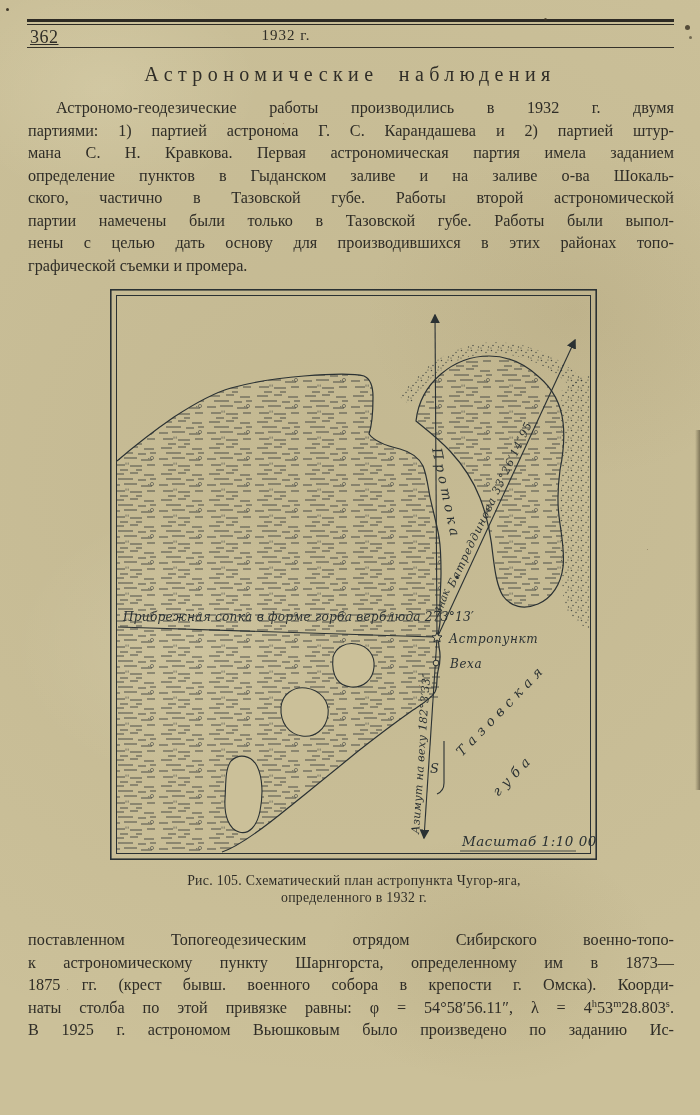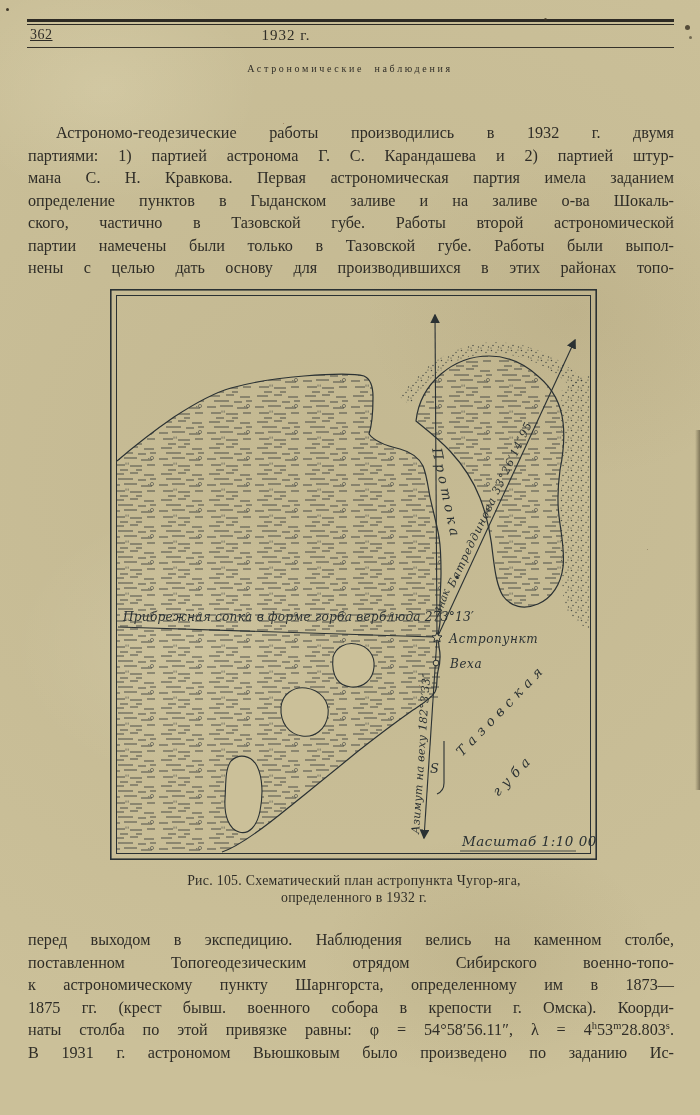--- a/index.html
+++ b/index.html
@@ -12,26 +12,26 @@
       radial-gradient(260px 200px at 28% 58%, rgba(255,252,230,.12), transparent 70%),
       radial-gradient(240px 180px at 70% 86%, rgba(110,95,55,.10), transparent 70%),
       radial-gradient(900px 800px at 50% 42%, rgba(95,84,48,.07), transparent 78%);
     font-family:"Liberation Serif","DejaVu Serif",serif;
     color:#2f2d27;
   }
   .abs{position:absolute;}
   
   .top-rule{left:27px;width:647px;top:19px;height:2px;border-top:3px solid #2e2b24;border-bottom:1.5px solid #2e2b24;}
   .under-rule{left:27px;width:647px;top:47px;height:0;border-top:1.3px solid #35322a;}
-  .pagenum{left:30px;top:27px;font-size:14px;letter-spacing:.5px;text-decoration:underline;}
+  .pagenum{left:30px;top:27px;font-size:18px;letter-spacing:.5px;text-decoration:underline;}
   .yearhdr{left:0;top:27px;width:572px;text-align:center;font-size:15px;letter-spacing:1px;}
-  .title{left:0;top:63px;width:700px;text-align:center;font-size:10px;letter-spacing:.27em;word-spacing:.5em;}
+  .title{left:0;top:63px;width:700px;text-align:center;font-size:20px;letter-spacing:.27em;word-spacing:.5em;}
   
   .para{left:28px;width:646px;}
-  .p1{top:97px;margin-top:25px;}
+  .p1{top:97px;}
   .p2{top:929px;}
   .tline{font-size:16.2px;line-height:22.5px;height:22.5px;text-align:justify;text-align-last:justify;white-space:nowrap;}
   .tline.indent{text-indent:28px;}
   .tline.lastline{text-align-last:left;}
   sup{font-size:10.5px;line-height:0;}
   
   .map{left:110px;top:289px;width:487px;height:571px;}
   .caption{left:4px;top:872px;width:700px;text-align:center;font-size:13.8px;line-height:17px;letter-spacing:.3px;}
   
   .speck{width:3px;height:3px;border-radius:50%;background:#413a2a;
@@ -55,20 +55,21 @@
 <div class="abs title">Астрономические наблюдения</div>
 
 <div class="abs para p1">
   <div class="tline indent">Астрономо-геодезические работы производились в 1932 г. двумя</div>
   <div class="tline">партиями: 1) партией астронома Г. С. Карандашева и 2) партией штур-</div>
   <div class="tline">мана С. Н. Кравкова. Первая астрономическая партия имела заданием</div>
   <div class="tline">определение пунктов в Гыданском заливе и на заливе о-ва Шокаль-</div>
   <div class="tline">ского, частично в Тазовской губе. Работы второй астрономической</div>
   <div class="tline">партии намечены были только в Тазовской губе. Работы были выпол-</div>
   <div class="tline">нены с целью дать основу для производившихся в этих районах топо-</div>
+  <div class="tline lastline">графической съемки и промера.</div>
 </div>
 
 <svg class="abs map" viewBox="0 0 487 571" xmlns="http://www.w3.org/2000/svg">
   <defs>
     <pattern id="hatch" width="48" height="26" patternUnits="userSpaceOnUse">
       <path d="M3 3h11M20 2h8M34 4h10M8 8h15M28 9h8M40 8h6M1 14h9M14 13h13M31 15h11M5 20h10M20 21h12M37 20h8M10 25h8M26 25h6" stroke="#2a3133" stroke-width="1.05" opacity=".78" fill="none"></path>
       <circle cx="42" cy="13" r="1.6" fill="none" stroke="#2a3133" stroke-width=".7" opacity=".7"></circle>
       <circle cx="38.8" cy="13.6" r=".6" fill="#2a3133" opacity=".7"></circle>
       <path d="M16 17.5v2.2M18.2 17.5v2.2" stroke="#2a3133" stroke-width=".8" opacity=".65"></path>
     </pattern>
@@ -130,22 +131,21 @@
   <rect x="0.8" y="0.8" width="485.4" height="569.4" fill="none" stroke="#2a3133" stroke-width="1.6"></rect>
   <rect x="6.5" y="6.5" width="474" height="558" fill="none" stroke="#2a3133" stroke-width="1"></rect>
 </svg>
 
 <div class="abs caption">
   <div>Рис. 105. Схематический план астропункта Чугор-яга,</div>
   <div>определенного в 1932 г.</div>
 </div>
 
 <div class="abs para p2">
-  <div class="tline">перед выходом в экспедицию. Наблюдения велись на каменном столбе,</div>
   <div class="tline">поставленном Топогеодезическим отрядом Сибирского военно-топо-</div>
   <div class="tline">к астрономическому пункту Шарнгорста, определенному им в 1873—</div>
   <div class="tline">1875 гг. (крест бывш. военного собора в крепости г. Омска). Коорди-</div>
   <div class="tline"><span>наты столба по этой привязке равны: φ = 54°58′56.11″,  λ = 4</span><sup>h</sup><span>53</span><sup>m</sup><span>28.803</span><sup>s</sup><span>.</span></div>
-  <div class="tline">В 1931 г. астрономом Вьюшковым было произведено по заданию Ис-</div>
+  <div class="tline">В 1925 г. астрономом Вьюшковым было произведено по заданию Ис-</div>
 </div>
 
 <div class="abs speck"></div>
 <div class="abs edge-shadow"></div>
 
 </body></html>

